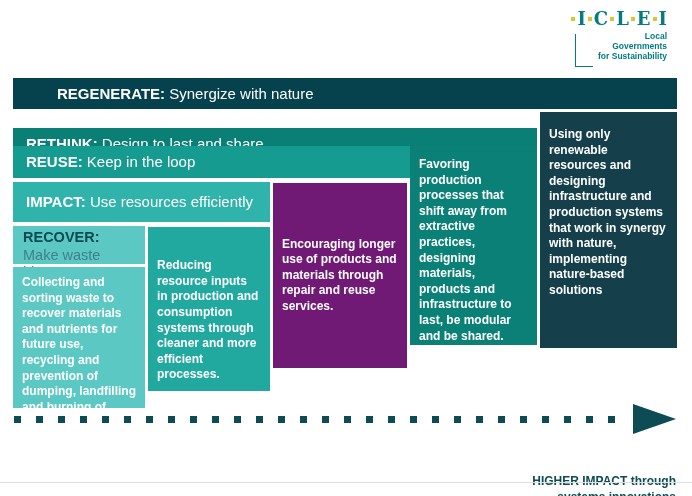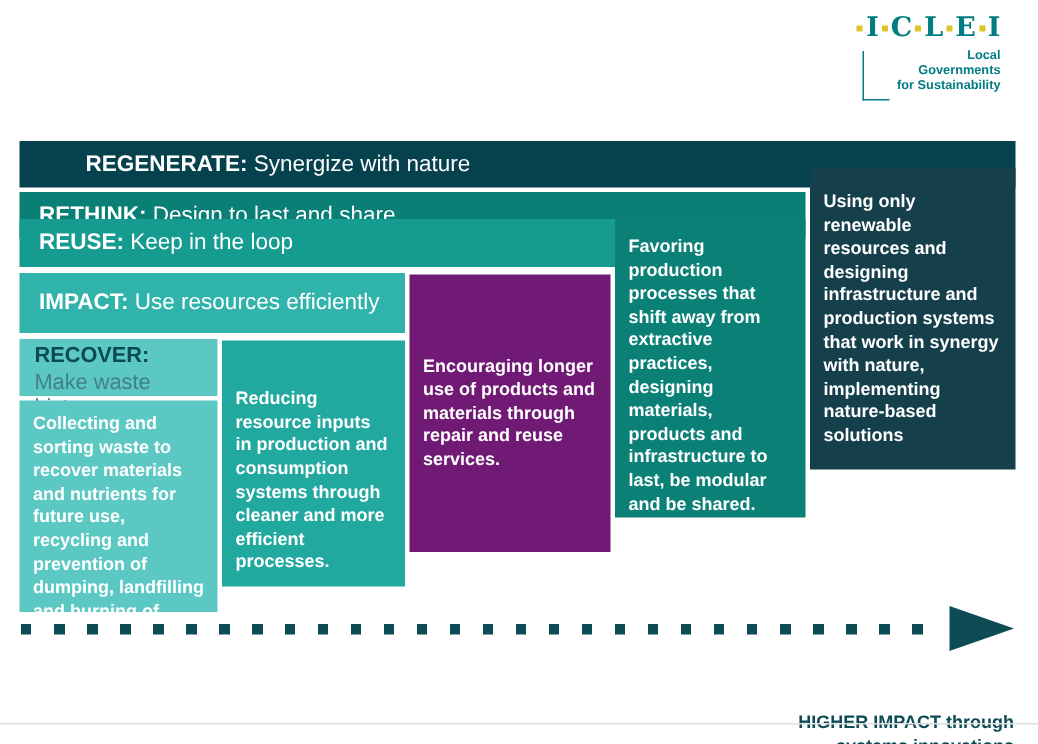--- a/index.html
+++ b/index.html
@@ -16,38 +16,38 @@
   }
   .logo-dot{width:4px;height:4px;background:#dfc628;margin:0 2px;display:inline-block;}
   .logo-tagline{margin-top:3px;text-align:right;font-size:8.5px;font-weight:bold;
     color:#007c82;line-height:1.2;}
   .logo-bracket{position:absolute;left:12px;top:24px;width:17px;height:32px;
     border-left:1.5px solid #007c82;border-bottom:1.5px solid #007c82;}
   
   .bar{position:absolute;left:13px;color:#ffffff;font-size:15px;padding-left:13px;
     box-sizing:border-box;white-space:nowrap;}
   .kw{font-weight:bold;}
-  .bar-regenerate{top:94px;width:664px;height:31px;line-height:31px;padding-left:44px;}
+  .bar-regenerate{top:78px;width:664px;height:31px;line-height:31px;padding-left:44px;}
   .bar-rethink{top:128px;width:524px;height:31px;line-height:31px;}
   .bar-reuse{top:146px;width:412px;height:32px;line-height:32px;}
   .bar-reduce{top:182px;width:257px;height:40px;line-height:40px;}
   .bar-recover{position:absolute;left:13px;top:226px;width:132px;height:38px;
     box-sizing:border-box;padding:3px 8px 0 10px;font-size:14.5px;line-height:1.22;
     white-space:normal;}
   .bar-recover .kw{color:#0b4a52;}
   .bar-recover .rest{color:#41808a;}
   
   .desc{position:absolute;color:#ffffff;font-weight:bold;font-size:12px;
     line-height:1.3;box-sizing:border-box;padding:8px 9px;}
   .desc p{margin:0;}
   .desc-1{left:13px; top:267px;width:132px;height:141px;}
   .desc-2{left:148px;top:227px;width:122px;height:164px;display:flex;align-items:flex-end;}
   .desc-3{left:273px;top:183px;width:134px;height:185px;display:flex;align-items:center;}
   .desc-4{left:410px;top:146px;width:127px;height:199px;padding-top:11px;}
-  .desc-5{left:540px;top:112px;width:137px;height:201px;padding-top:15px;}
+  .desc-5{left:540px;top:112px;width:137px;height:236px;padding-top:15px;}
   
   .dash-line{position:absolute;left:14px;top:416px;width:616px;height:7px;
     background:repeating-linear-gradient(90deg,#0d4b55 0 7px,transparent 7px 22px);}
   .arrow-head{position:absolute;left:633px;top:404px;width:0;height:0;
     border-top:15px solid transparent;border-bottom:15px solid transparent;
     border-left:43px solid #0d4b55;}
   .axis-label{position:absolute;top:446px;font-size:12px;font-weight:bold;
     color:#0d4b55;line-height:1.3;}
   .axis-label.left{left:14px;text-align:left;}
   .axis-label.right{right:16px;text-align:right;margin-top:28px;}

